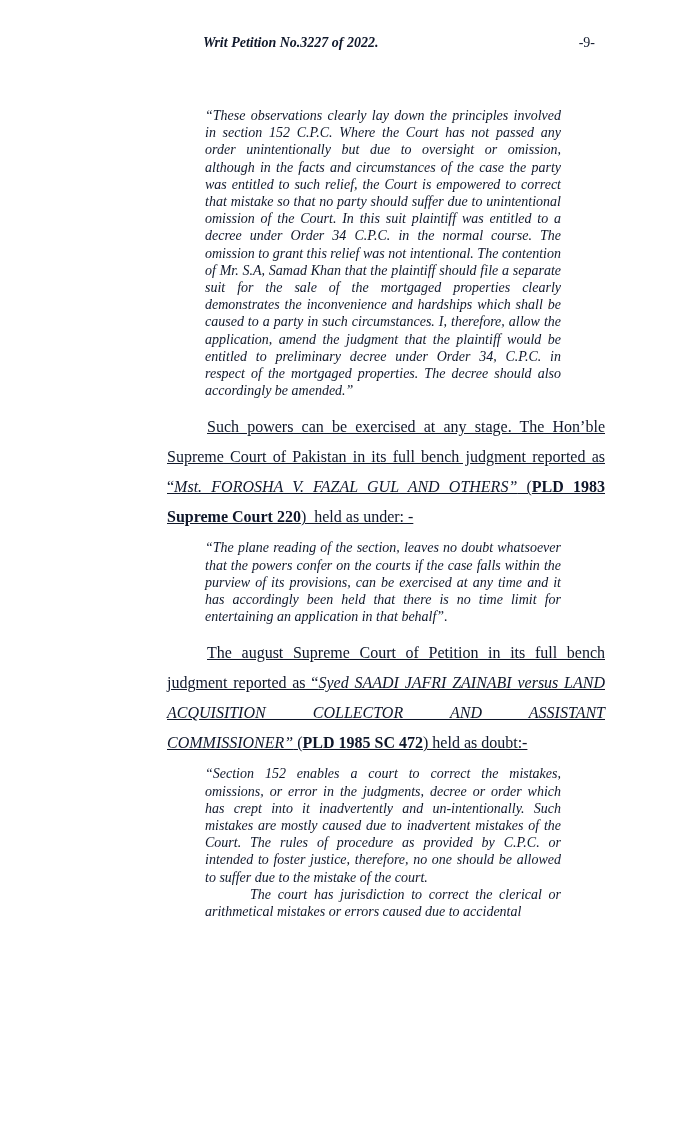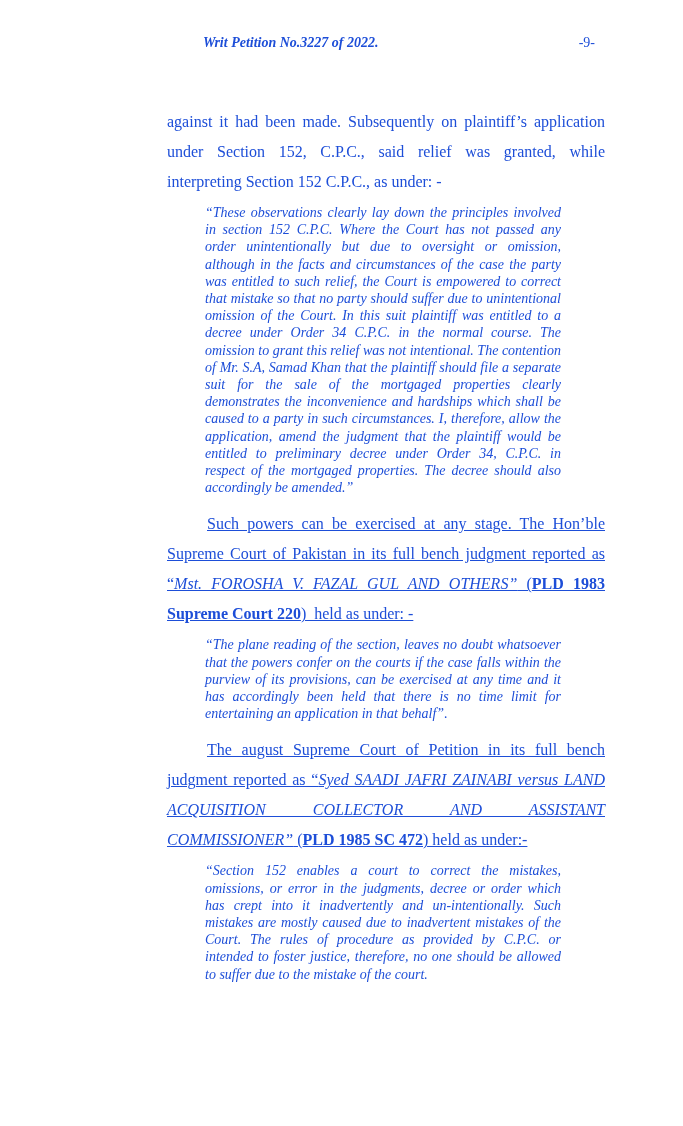--- a/index.html
+++ b/index.html
@@ -7,21 +7,21 @@
     margin: 0; padding: 0;
     background: #ffffff;
   }
   .page {
     position: relative;
     width: 683px;
     height: 1126px;
     background: #ffffff;
     overflow: hidden;
     font-family: "Liberation Serif", "DejaVu Serif", serif;
-    color: #1d4ed8;
+    color: #0f172a;
   }
   .header {
     display: flex;
     justify-content: space-between;
     align-items: baseline;
     padding: 33px 88px 0 203px;
     font-size: 14px;
     line-height: 20px;
   }
   .header .title {
@@ -68,20 +68,20 @@
 </style>
 </head>
 <body>
 
 <div class="page">
   <div class="header">
     <span class="title">Writ Petition No.3227 of 2022.</span>
     <span class="pagenum">-9-</span>
   </div>
   <div class="doc-body">
-      <p class="paragraph"><span class="seg-normal">against it had been made. Subsequently on plaintiff’s application under Section 152, C.P.C., said relief was granted, while interpreting Section 152 C.P.C., as under: -</span></p>
       <p class="quote"><span class="seg-normal">“These observations clearly lay down the principles involved in section 152 C.P.C. Where the Court has not passed any order unintentionally but due to oversight or omission, although in the facts and circumstances of the case the party was entitled to such relief, the Court is empowered to correct that mistake so that no party should suffer due to unintentional omission of the Court. In this suit plaintiff was entitled to a decree under Order 34 C.P.C. in the normal course. The omission to grant this relief was not intentional. The contention of Mr. S.A, Samad Khan that the plaintiff should file a separate suit for the sale of the mortgaged properties clearly demonstrates the inconvenience and hardships which shall be caused to a party in such circumstances. I, therefore, allow the application, amend the judgment that the plaintiff would be entitled to preliminary decree under Order 34, C.P.C. in respect of the mortgaged properties. The decree should also accordingly be amended.”</span></p>
       <p class="paragraph indent"><span class="seg-normal">Such powers can be exercised at any stage. The Hon’ble Supreme Court of Pakistan in its full bench judgment reported as “</span><span class="seg-case">Mst. FOROSHA V. FAZAL GUL AND OTHERS”</span><span class="seg-normal"> (</span><span class="seg-bold">PLD 1983 Supreme Court 220</span><span class="seg-normal">)&nbsp; held as under: -</span></p>
       <p class="quote"><span class="seg-normal">“The plane reading of the section, leaves no doubt whatsoever that the powers confer on the courts if the case falls within the purview of its provisions, can be exercised at any time and it has accordingly been held that there is no time limit for entertaining an application in that behalf”.</span></p>
-      <p class="paragraph indent"><span class="seg-normal">The august Supreme Court of Petition in its full bench judgment reported as “</span><span class="seg-case">Syed SAADI JAFRI ZAINABI versus LAND ACQUISITION COLLECTOR AND ASSISTANT COMMISSIONER”</span><span class="seg-normal"> (</span><span class="seg-bold">PLD 1985 SC 472</span><span class="seg-normal">) held as under:-</span></p>
+      <p class="paragraph indent"><span class="seg-normal">The august Supreme Court of Petition in its full bench judgment reported as “</span><span class="seg-case">Syed SAADI JAFRI ZAINABI versus LAND ACQUISITION COLLECTOR AND ASSISTANT COMMISSIONER”</span><span class="seg-normal"> (</span><span class="seg-bold">PLD 1985 SC 472</span><span class="seg-normal">) held as doubt:-</span></p>
       <p class="quote"><span class="seg-normal">“Section 152 enables a court to correct the mistakes, omissions, or error in the judgments, decree or order which has crept into it inadvertently and un-intentionally. Such mistakes are mostly caused due to inadvertent mistakes of the Court. The rules of procedure as provided by C.P.C. or intended to foster justice, therefore, no one should be allowed to suffer due to the mistake of the court.</span></p>
+      <p class="quote indent tight"><span class="seg-normal">The court has jurisdiction to correct the clerical or arithmetical mistakes or errors caused due to accidental</span></p>
     </div>
 </div>
 
 </body></html>

